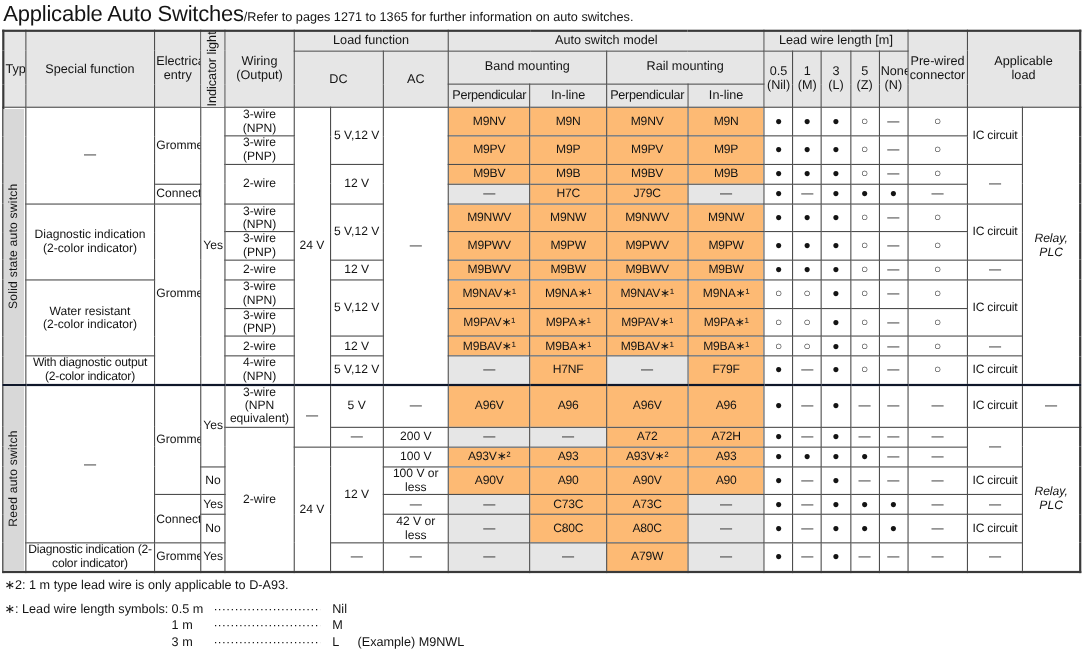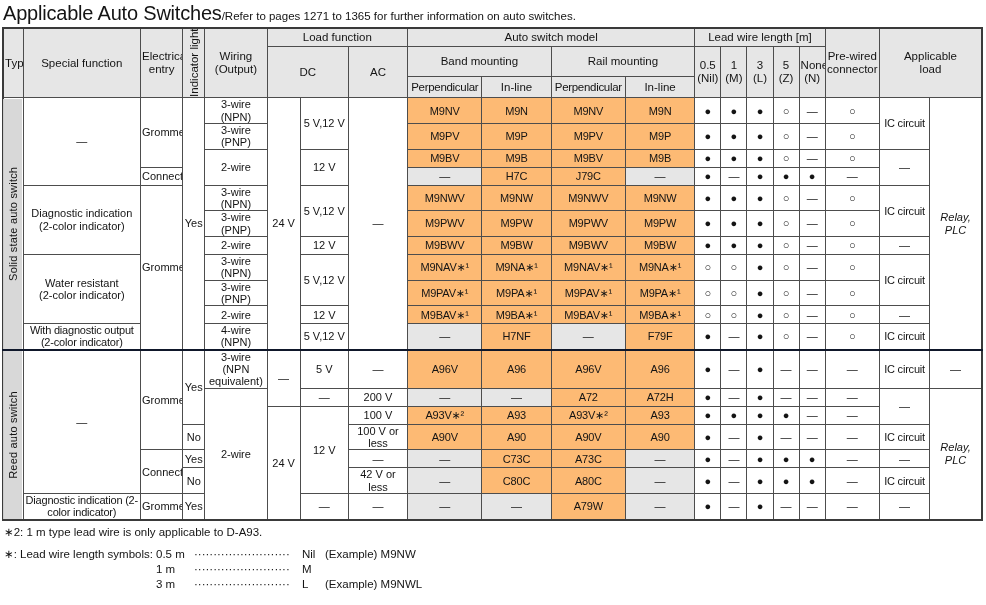--- a/index.html
+++ b/index.html
@@ -420,21 +420,20 @@
 
   <div class="notes">
     <div class="note">∗2: 1 m type lead wire is only applicable to D-A93.</div>
 
     <div class="grp">
       <div class="lead-row">
         <span class="ll">∗: Lead wire length symbols: </span>
         <span class="len">0.5 m</span>
         <span class="dots">········································</span>
         <span class="sym">Nil</span>
-        <span class="ex">(Example) M9NW</span>
       </div>
       <div class="lead-row">
         <span class="ll"></span>
         <span class="len">1 m</span>
         <span class="dots">········································</span>
         <span class="sym">M</span>
       </div>
       <div class="lead-row">
         <span class="ll"></span>
         <span class="len">3 m</span>

